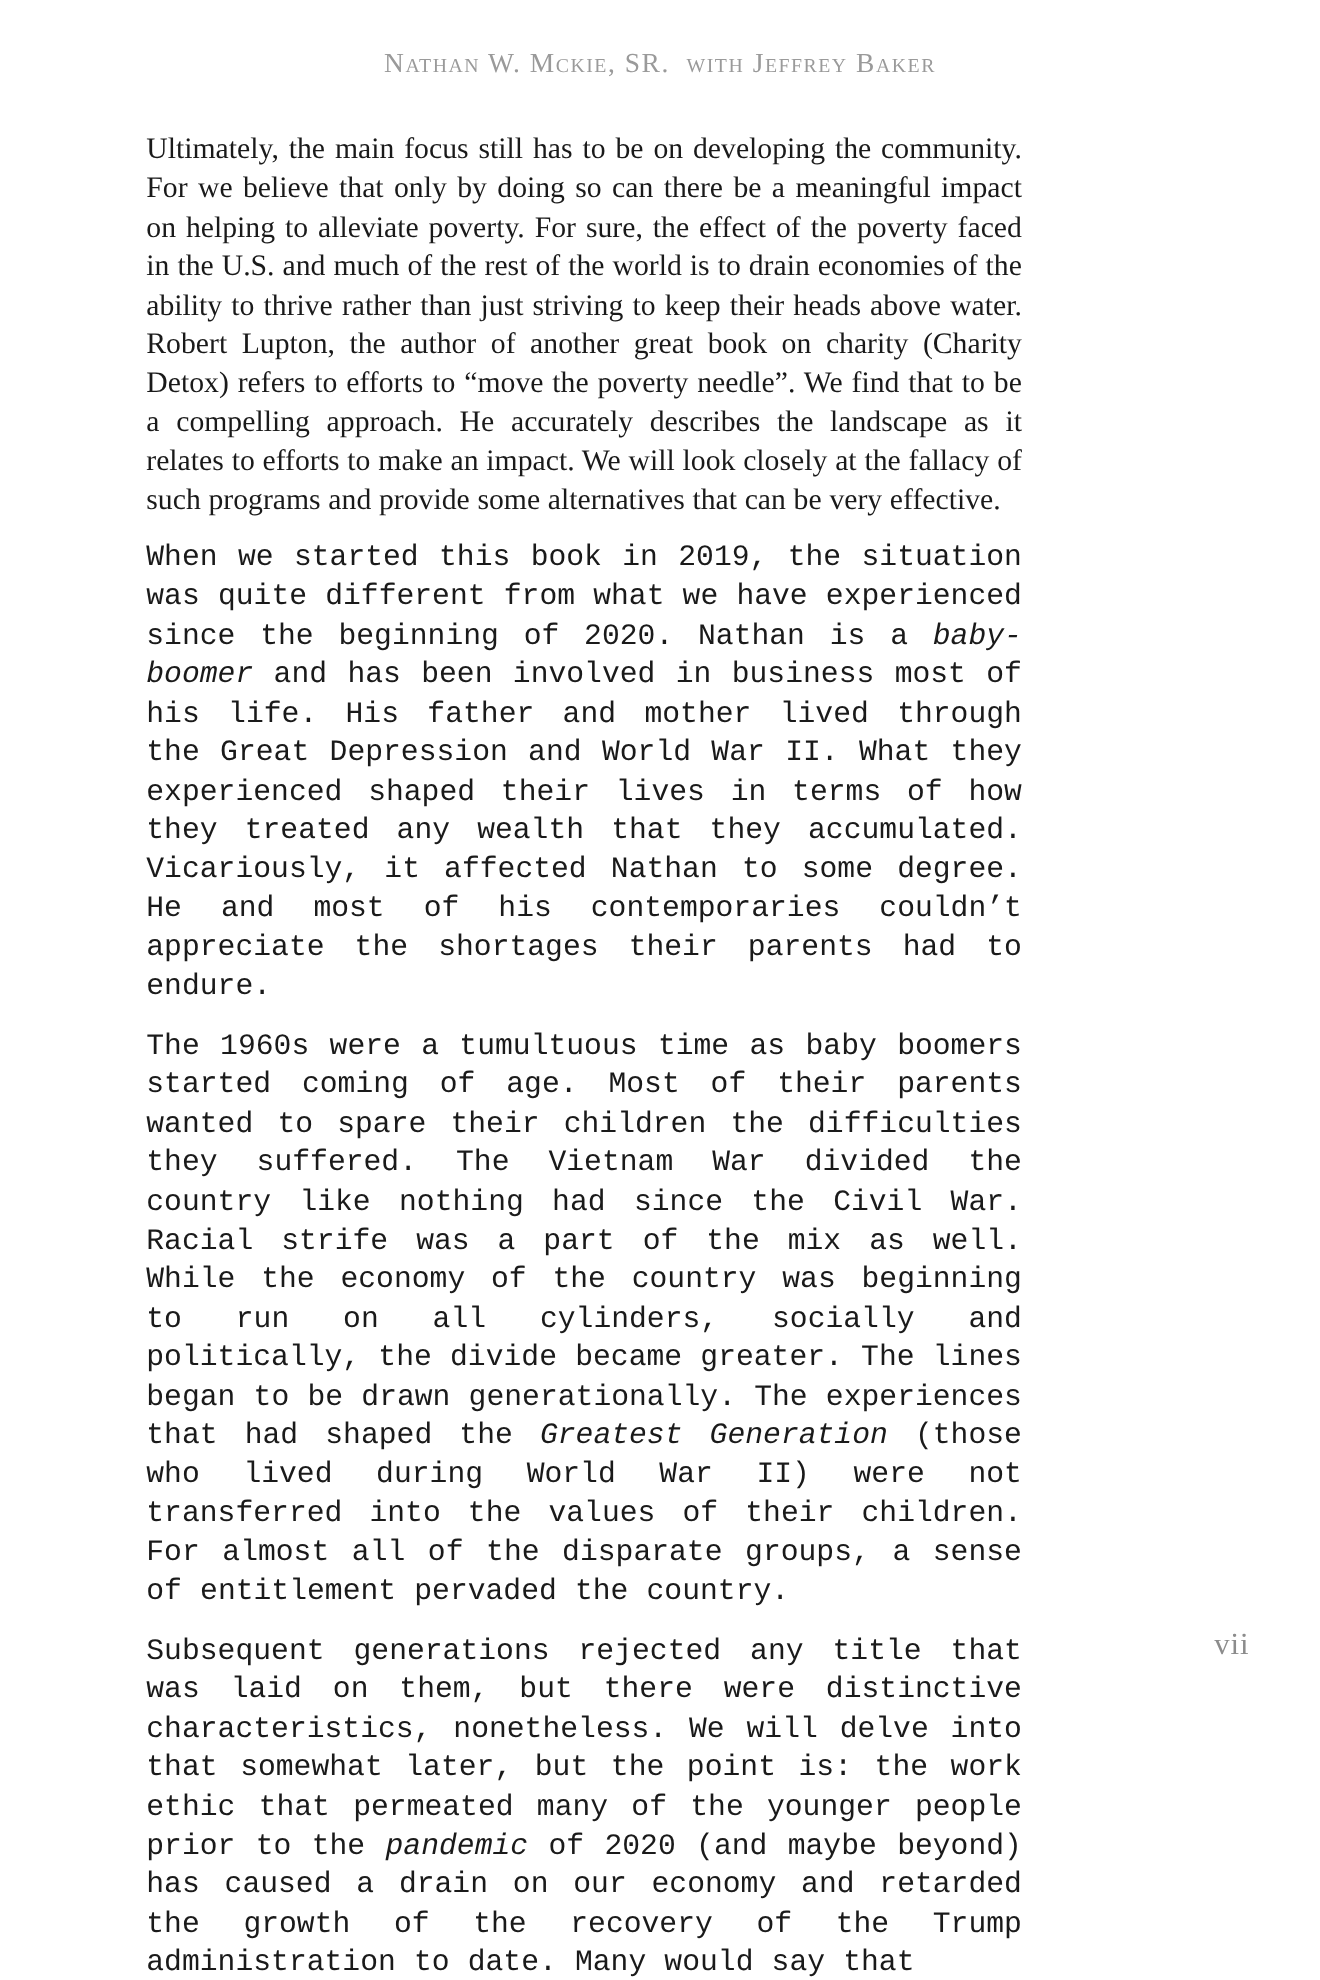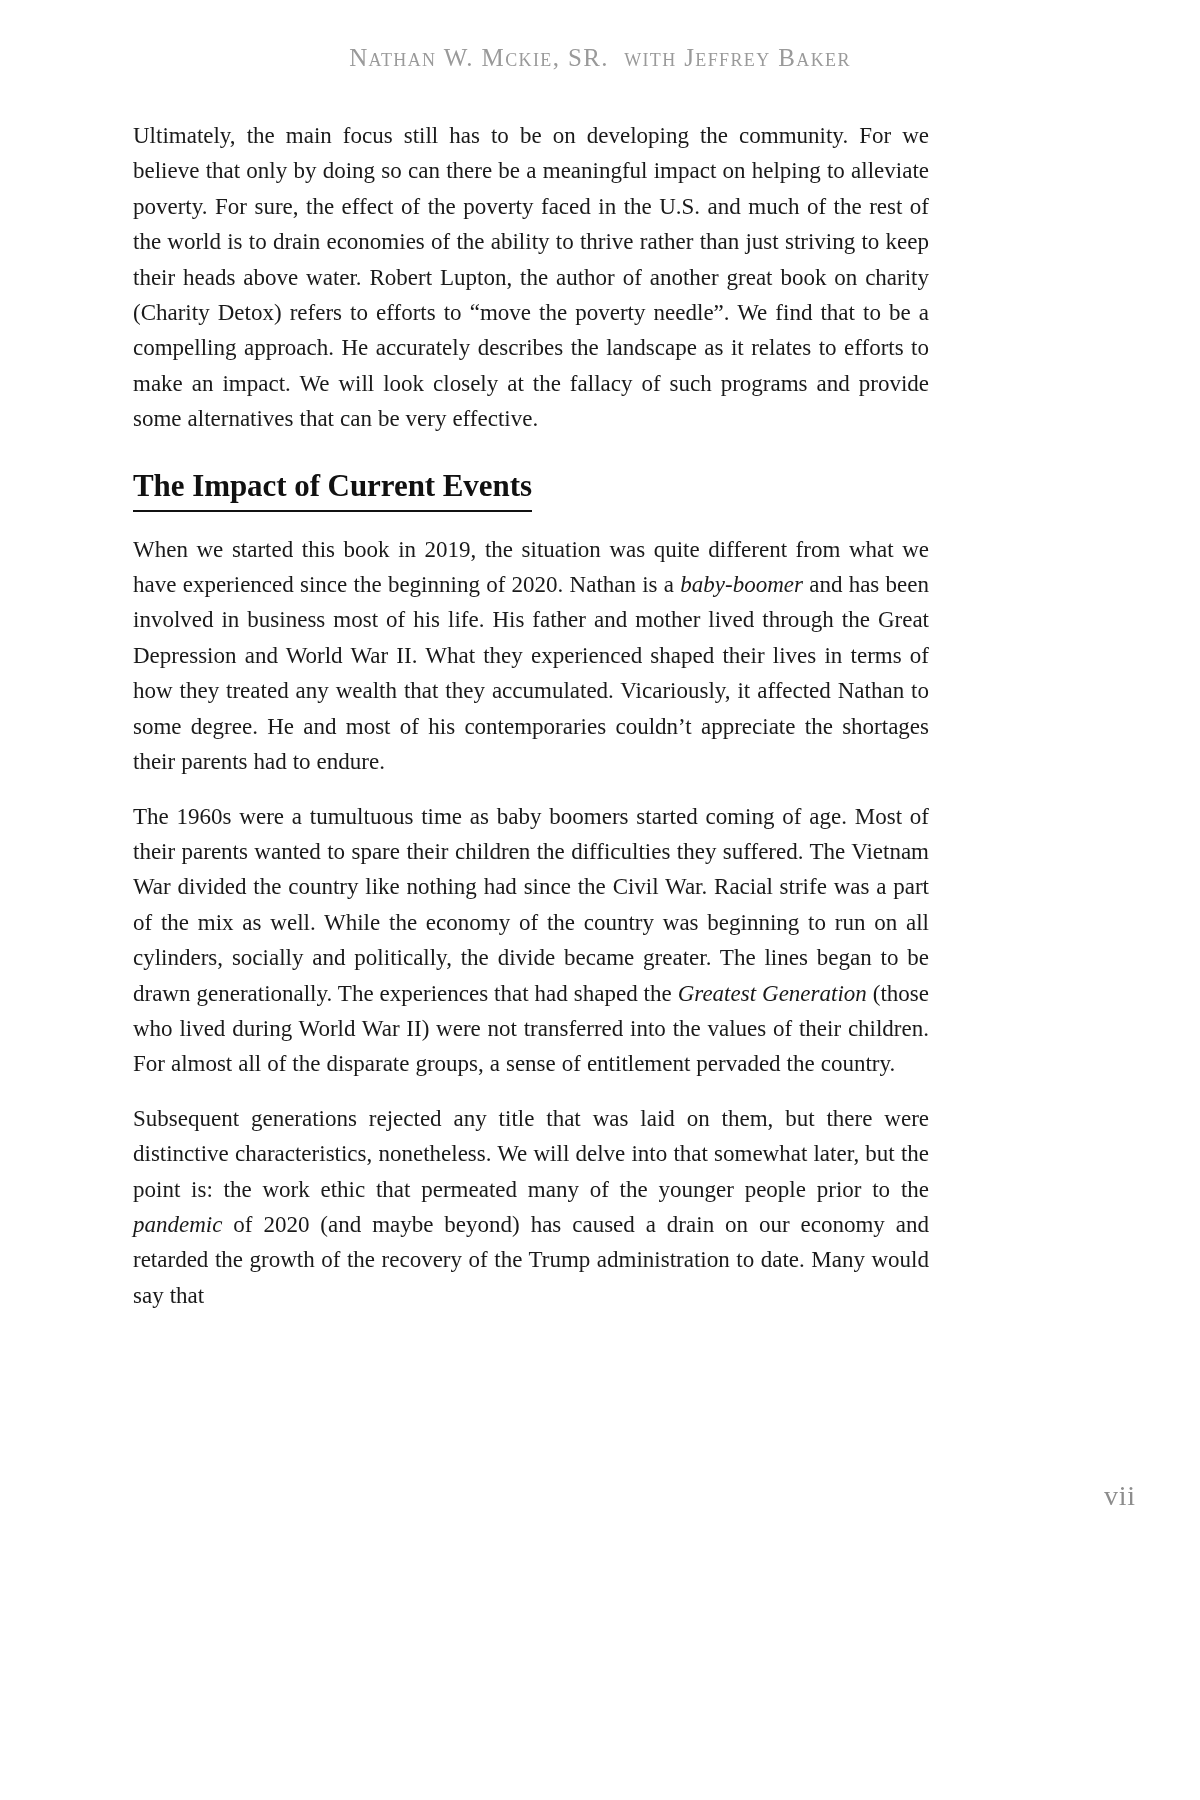--- a/index.html
+++ b/index.html
@@ -36,31 +36,32 @@
   
   .textblock {
     position: absolute;
     left: 133px;
     top: 118px;
     width: 800px;
   }
 
   p.para {
     margin: 0 4px 0 0;
-    font-size: 23px;
+    font-size: 27px;
     line-height: 35.4px;
     color: #1a1a1a;
     text-align: justify;
     text-justify: inter-word;
     -webkit-hyphens: none;
     hyphens: none;
     word-spacing: 0.01em;
   }
   p.para + p.para {
     margin-top: 19px;
+    font-family: Liberation Mono, monospace;
   }
   p.para.after-head {
     margin-top: 0;
   }
 
   .it {
     font-style: italic;
   }
 
   
@@ -103,23 +104,20 @@
 <div class="page">
 
   <div class="running-head">Nathan W. Mckie, SR.  with Jeffrey Baker</div>
 
   <div class="textblock">
 
     <p class="para">
       <span>Ultimately, the main focus still has to be on developing the community. For we believe that only by doing so can there be a meaningful impact on helping to alleviate poverty. For sure, the effect of the poverty faced in the U.S. and much of the rest of the world is to drain economies of the ability to thrive rather than just striving to keep their heads above water. Robert Lupton, the author of another great book on charity (Charity Detox) refers to efforts to “move the poverty needle”. We find that to be a compelling approach. He accurately describes the landscape as it relates to efforts to make an impact. We will look closely at the fallacy of such programs and provide some alternatives that can be very effective.</span>
     </p>
 
-    <div class="head-wrap">
-      <h2 class="section-head">The Impact of Current Events</h2>
-    </div>
 
     <p class="para after-head"><span>When we started this book in 2019, the situation was quite different from what we have experienced since the beginning of 2020. Nathan is a </span><span class="it">baby-boomer</span><span> and has been involved in business most of his life. His father and mother lived through the Great Depression and World War II. What they experienced shaped their lives in terms of how they treated any wealth that they accumulated. Vicariously, it affected Nathan to some degree. He and most of his contemporaries couldn’t appreciate the shortages their parents had to endure.</span></p>
 
     <p class="para"><span>The 1960s were a tumultuous time as baby boomers started coming of age. Most of their parents wanted to spare their children the difficulties they suffered. The Vietnam War divided the country like nothing had since the Civil War. Racial strife was a part of the mix as well. While the economy of the country was beginning to run on all cylinders, socially and politically, the divide became greater. The lines began to be drawn generationally. The experiences that had shaped the </span><span class="it">Greatest Generation</span><span> (those who lived during World War II) were not transferred into the values of their children. For almost all of the disparate groups, a sense of entitlement pervaded the country.</span></p>
 
     <p class="para"><span>Subsequent generations rejected any title that was laid on them, but there were distinctive characteristics, nonetheless. We will delve into that somewhat later, but the point is: the work ethic that permeated many of the younger people prior to the </span><span class="it">pandemic</span><span> of 2020 (and maybe beyond) has caused a drain on our economy and retarded the growth of the recovery of the Trump administration to date. Many would say that</span></p>
 
   </div>
 
   <div class="folio">vii</div>

